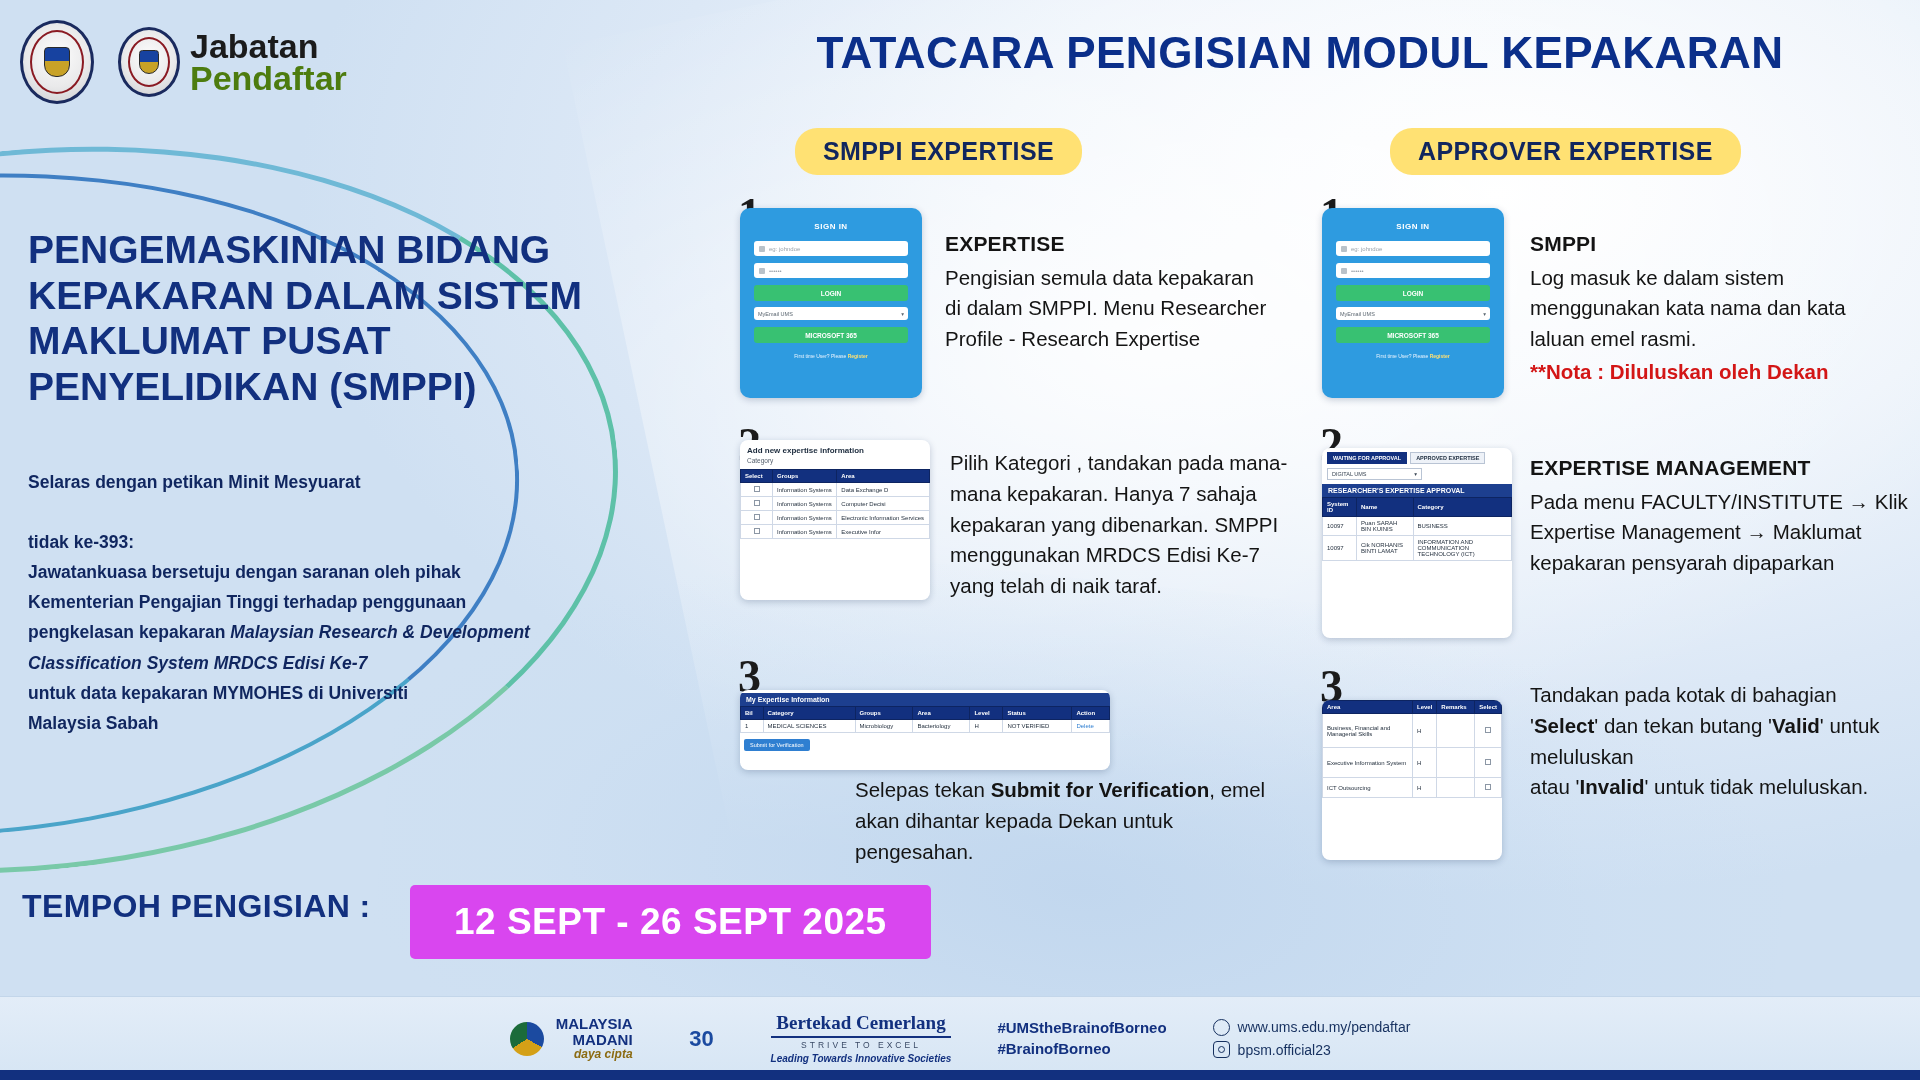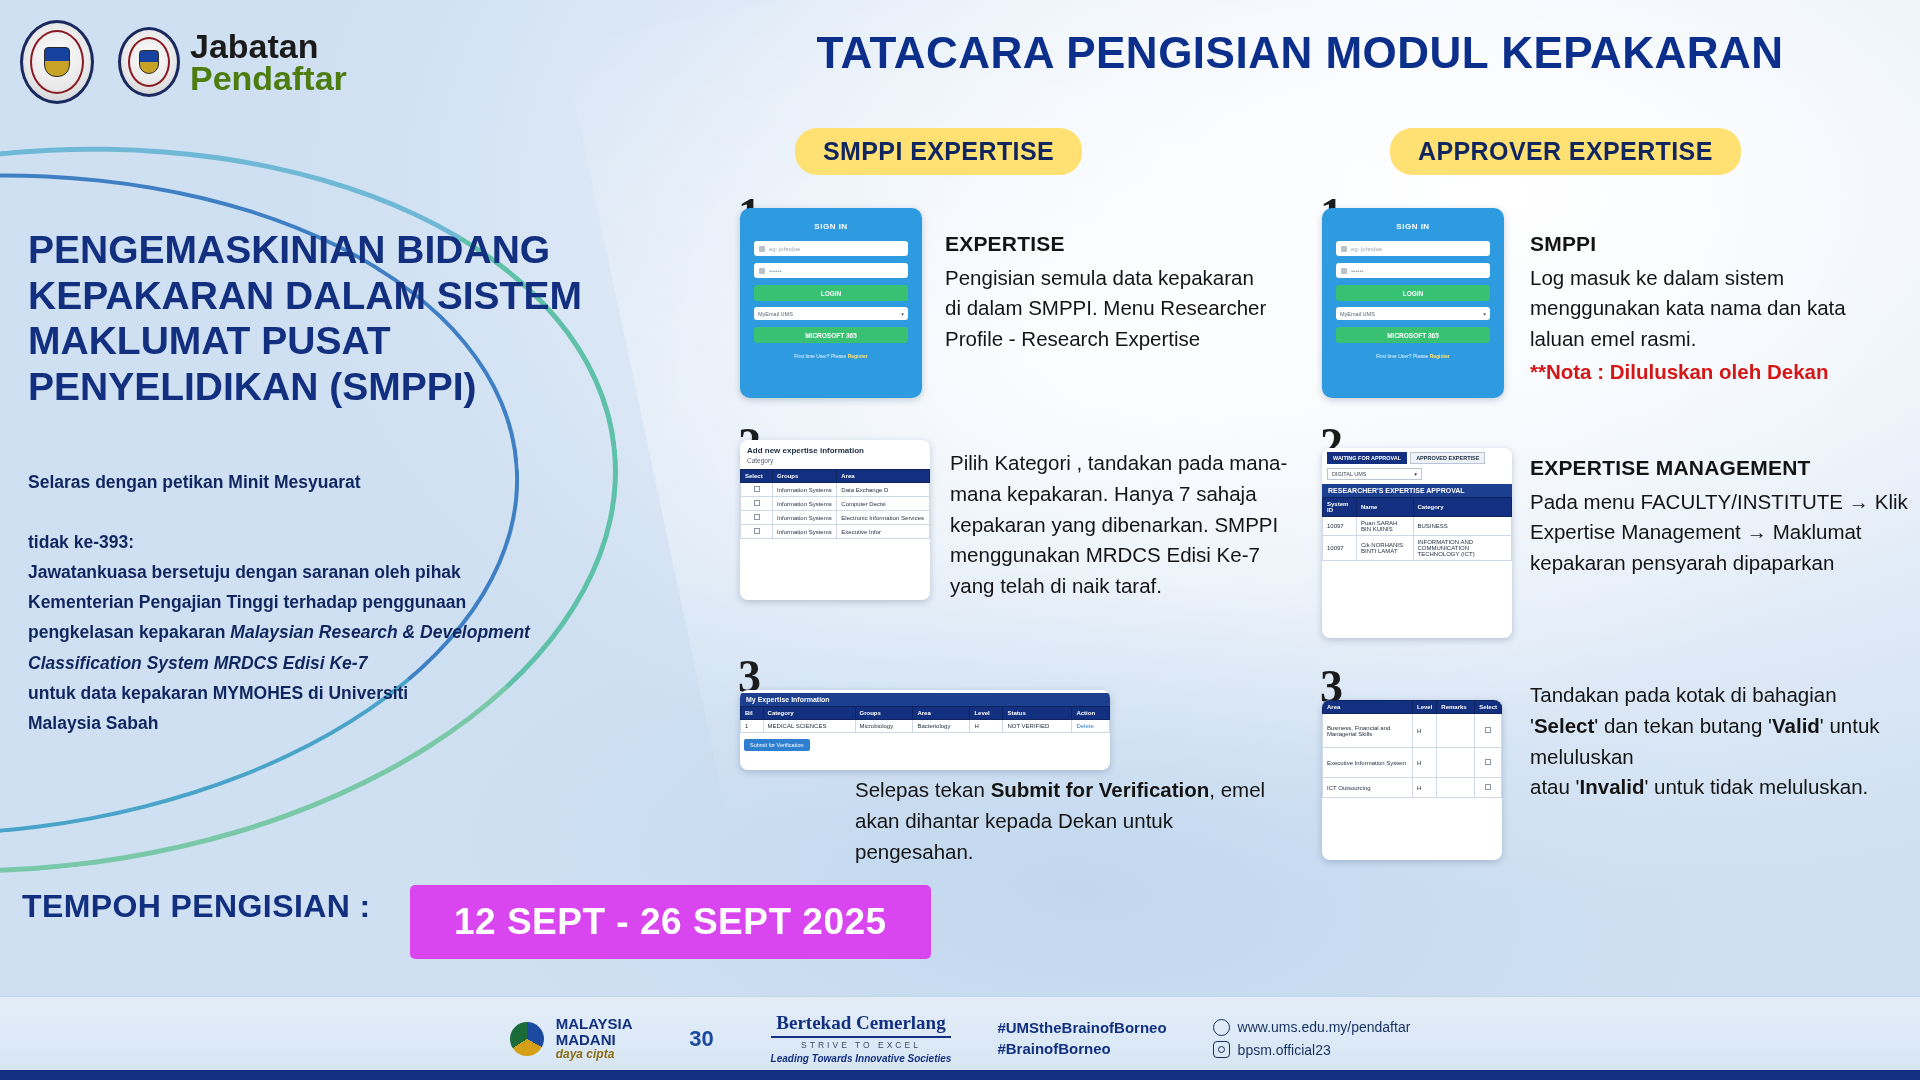--- a/index.html
+++ b/index.html
@@ -221,21 +221,21 @@
   .footer {
     position: absolute; left: 0; right: 0; bottom: 0; height: 84px;
     background: linear-gradient(180deg, #e3edf8 0%, #d6e5f4 100%);
     border-top: 1px solid #c3d6ea;
     display: flex; align-items: center; justify-content: center; gap: 46px;
   }
   .footer::after {
     content: ""; position: absolute; left: 0; right: 0; bottom: 0; height: 10px;
     background: #12307f;
   }
-  .madani { display: flex; align-items: center; gap: 12px; }
+  .madani { display: flex; align-items: center; gap: 12px; text-align: right; }
   .madani-mark {
     width: 34px; height: 34px; border-radius: 50%;
     background: conic-gradient(#1b4aa0 0 33%, #d4a017 0 66%, #1b6b3a 0 100%);
   }
   .madani-txt { line-height: 1.05; font-size: 15px; font-weight: 800; color: #12307f; }
   .madani-txt .sub { font-size: 12px; font-weight: 600; color: #8b6b12; font-style: italic; }
   .thirty {
     width: 46px; height: 40px; display: flex; align-items: center; justify-content: center;
     font-size: 22px; font-weight: 800; color: #1b4aa0;
   }

